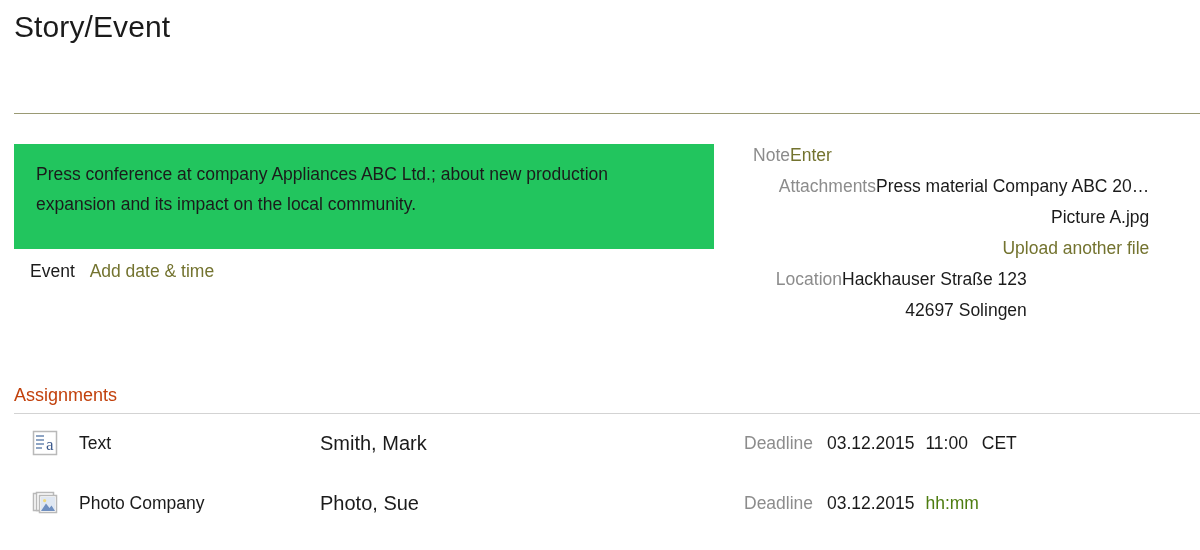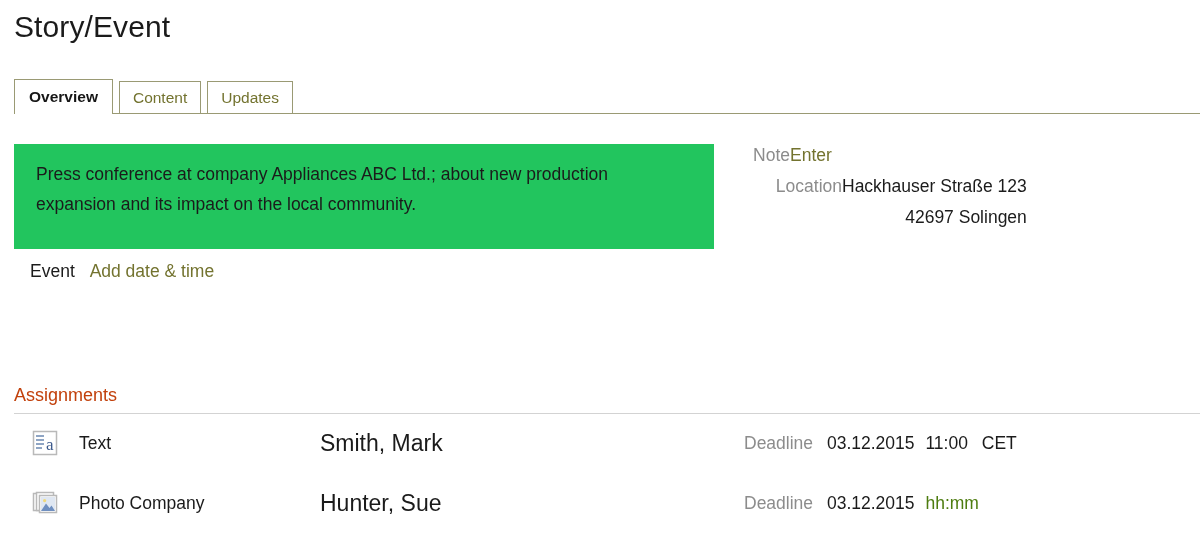--- a/index.html
+++ b/index.html
@@ -198,21 +198,21 @@
     top: 7px;
     font-size: 17.5px;
     line-height: 26px;
     color: #1b1b1b;
     white-space: nowrap;
   }
   .assign-person {
     position: absolute;
     left: 320px;
     top: 7px;
-    font-size: 23px;
+    font-size: 20px;
     line-height: 26px;
     color: #1b1b1b;
     white-space: nowrap;
   }
   .assign-deadline {
     position: absolute;
     left: 744px;
     top: 7px;
     font-size: 17.5px;
     line-height: 26px;
@@ -223,31 +223,20 @@
   .deadline-time { color: #1b1b1b; margin-left: 6px; text-align: center; }
   .deadline-time.placeholder { color: #4d7c0f; }
   .deadline-zone { color: #1b1b1b; margin-left: 9px; }
 </style>
 </head>
 <body>
 
 <div class="page-title">Story/Event</div>
 
 <div class="tabstrip">
-  <div class="tabs">
-    <div class="tab active">
-      <span>Overview</span>
-    </div>
-    <div class="tab">
-      <span>Content</span>
-    </div>
-    <div class="tab">
-      <span>Updates</span>
-    </div>
-  </div>
   <div class="tabstrip-rule"></div>
 </div>
 
 <div class="overview">
 
   <div class="desc-box">
     <p class="desc-text">Press conference at company Appliances ABC Ltd.; about new production expansion and its impact on the local community.</p>
   </div>
 
   <div class="event-row">
@@ -255,20 +244,28 @@
     <span class="event-link">Add date &amp; time</span>
   </div>
 
   <div class="meta">
 
     <div class="meta-row">
       <span class="meta-label w-note">Note</span>
       <span class="meta-link">Enter</span>
     </div>
 
+    <div class="meta-row">
+      <span class="meta-label w-attach">Attachments</span>
+      <span>
+        <span class="meta-value truncate">Press material Company ABC 20…</span>
+        <span class="meta-value meta-sub">Picture A.jpg</span>
+        <span class="meta-link meta-sub">Upload another file</span>
+      </span>
+    </div>
 
     <div class="meta-row">
       <span class="meta-label w-location">Location</span>
       <span>
         <span class="meta-value meta-sub">Hackhauser Straße 123</span>
         <span class="meta-value meta-sub">42697 Solingen</span>
       </span>
     </div>
 
   </div>
@@ -304,21 +301,21 @@
       <svg width="26" height="26" viewBox="0 0 26 26">
         <rect x="1.5" y="3.5" width="17" height="17" fill="#ffffff" stroke="#b9b9b9" stroke-width="1.5"></rect>
         <rect x="4.5" y="2.5" width="17" height="18" fill="#ffffff" stroke="#b9b9b9" stroke-width="1.5"></rect>
         <rect x="7.5" y="5.5" width="17" height="17" fill="#ffffff" stroke="#b9b9b9" stroke-width="1.5"></rect>
         <rect x="9" y="7" width="14" height="14" fill="#dfe7f2"></rect>
         <circle cx="12.6" cy="10.6" r="1.6" fill="#f0d878"></circle>
         <path d="M9 21 L14 13.5 L17.5 18 L19.5 15.5 L23 21 Z" fill="#6f8fc0"></path>
       </svg>
     </span>
     <span class="assign-name">Photo Company</span>
-    <span class="assign-person">Hunter, Sue</span>
+    <span class="assign-person">Photo, Sue</span>
     <span class="assign-deadline">
       <span class="deadline-label">Deadline</span>
       <span class="deadline-date">03.12.2015</span>
       <span class="deadline-time placeholder">hh:mm</span>
       <span class="deadline-zone"></span>
     </span>
   </div>
 </div>
 
 </body></html>

